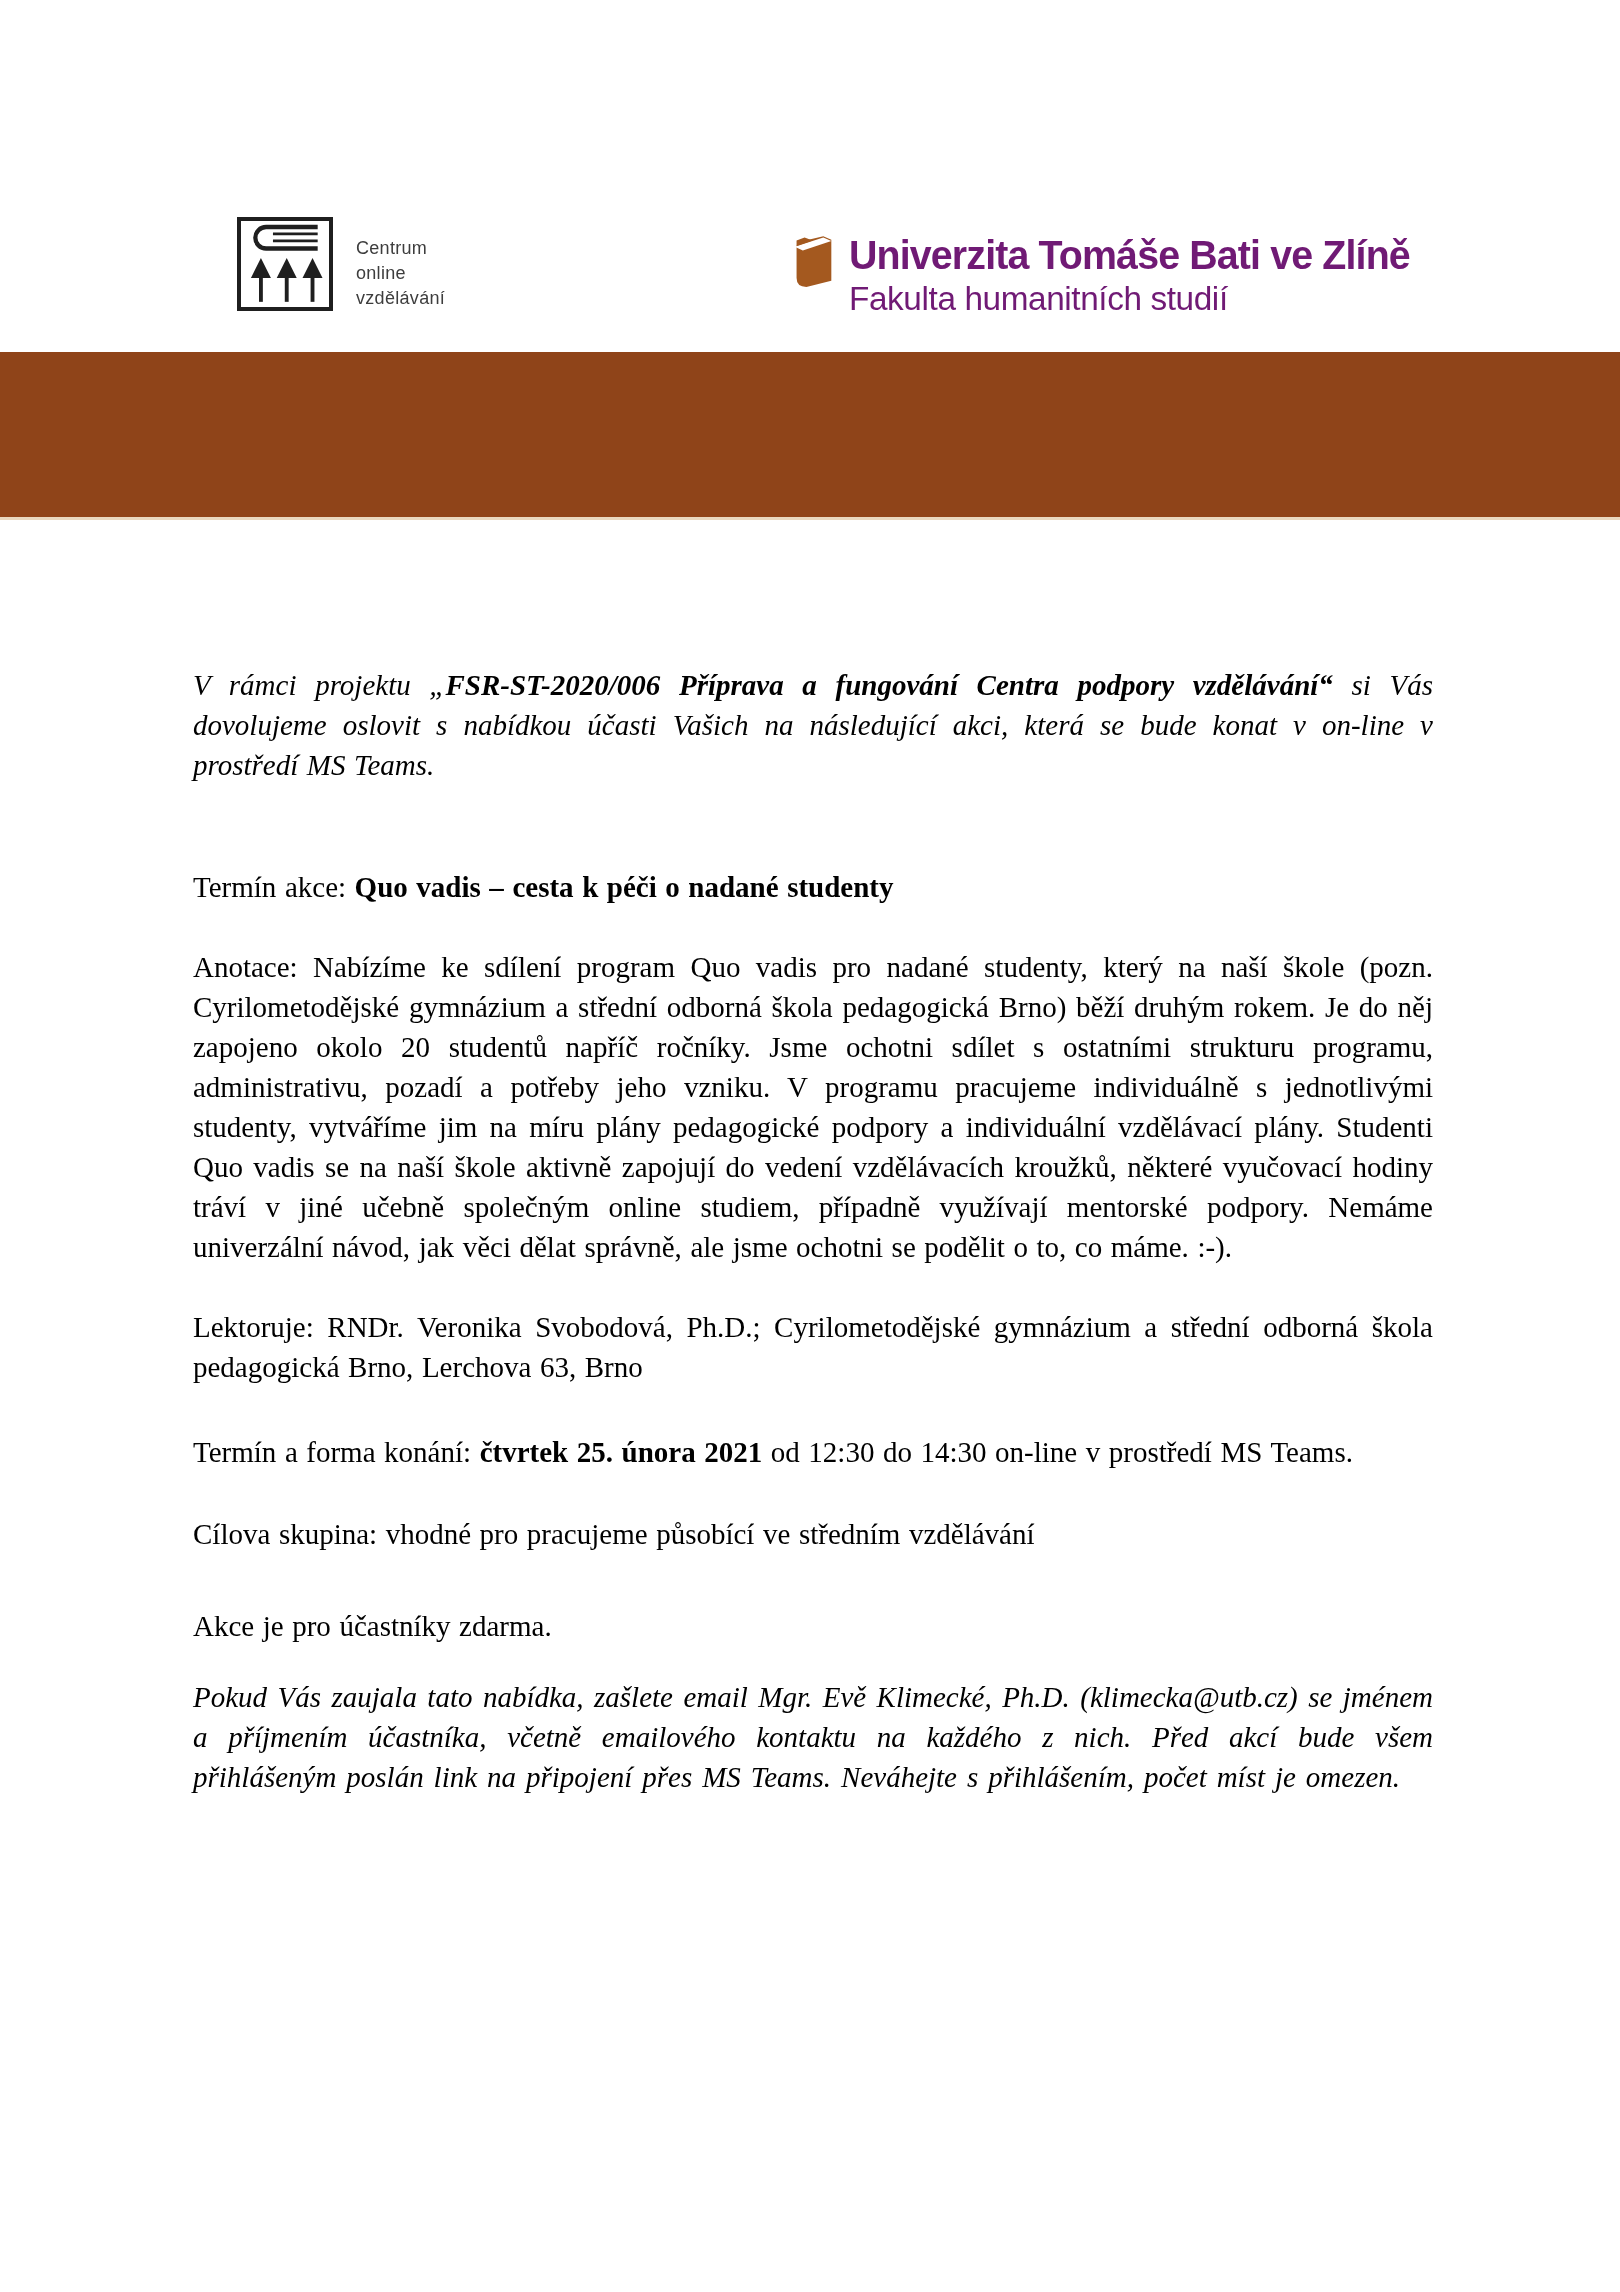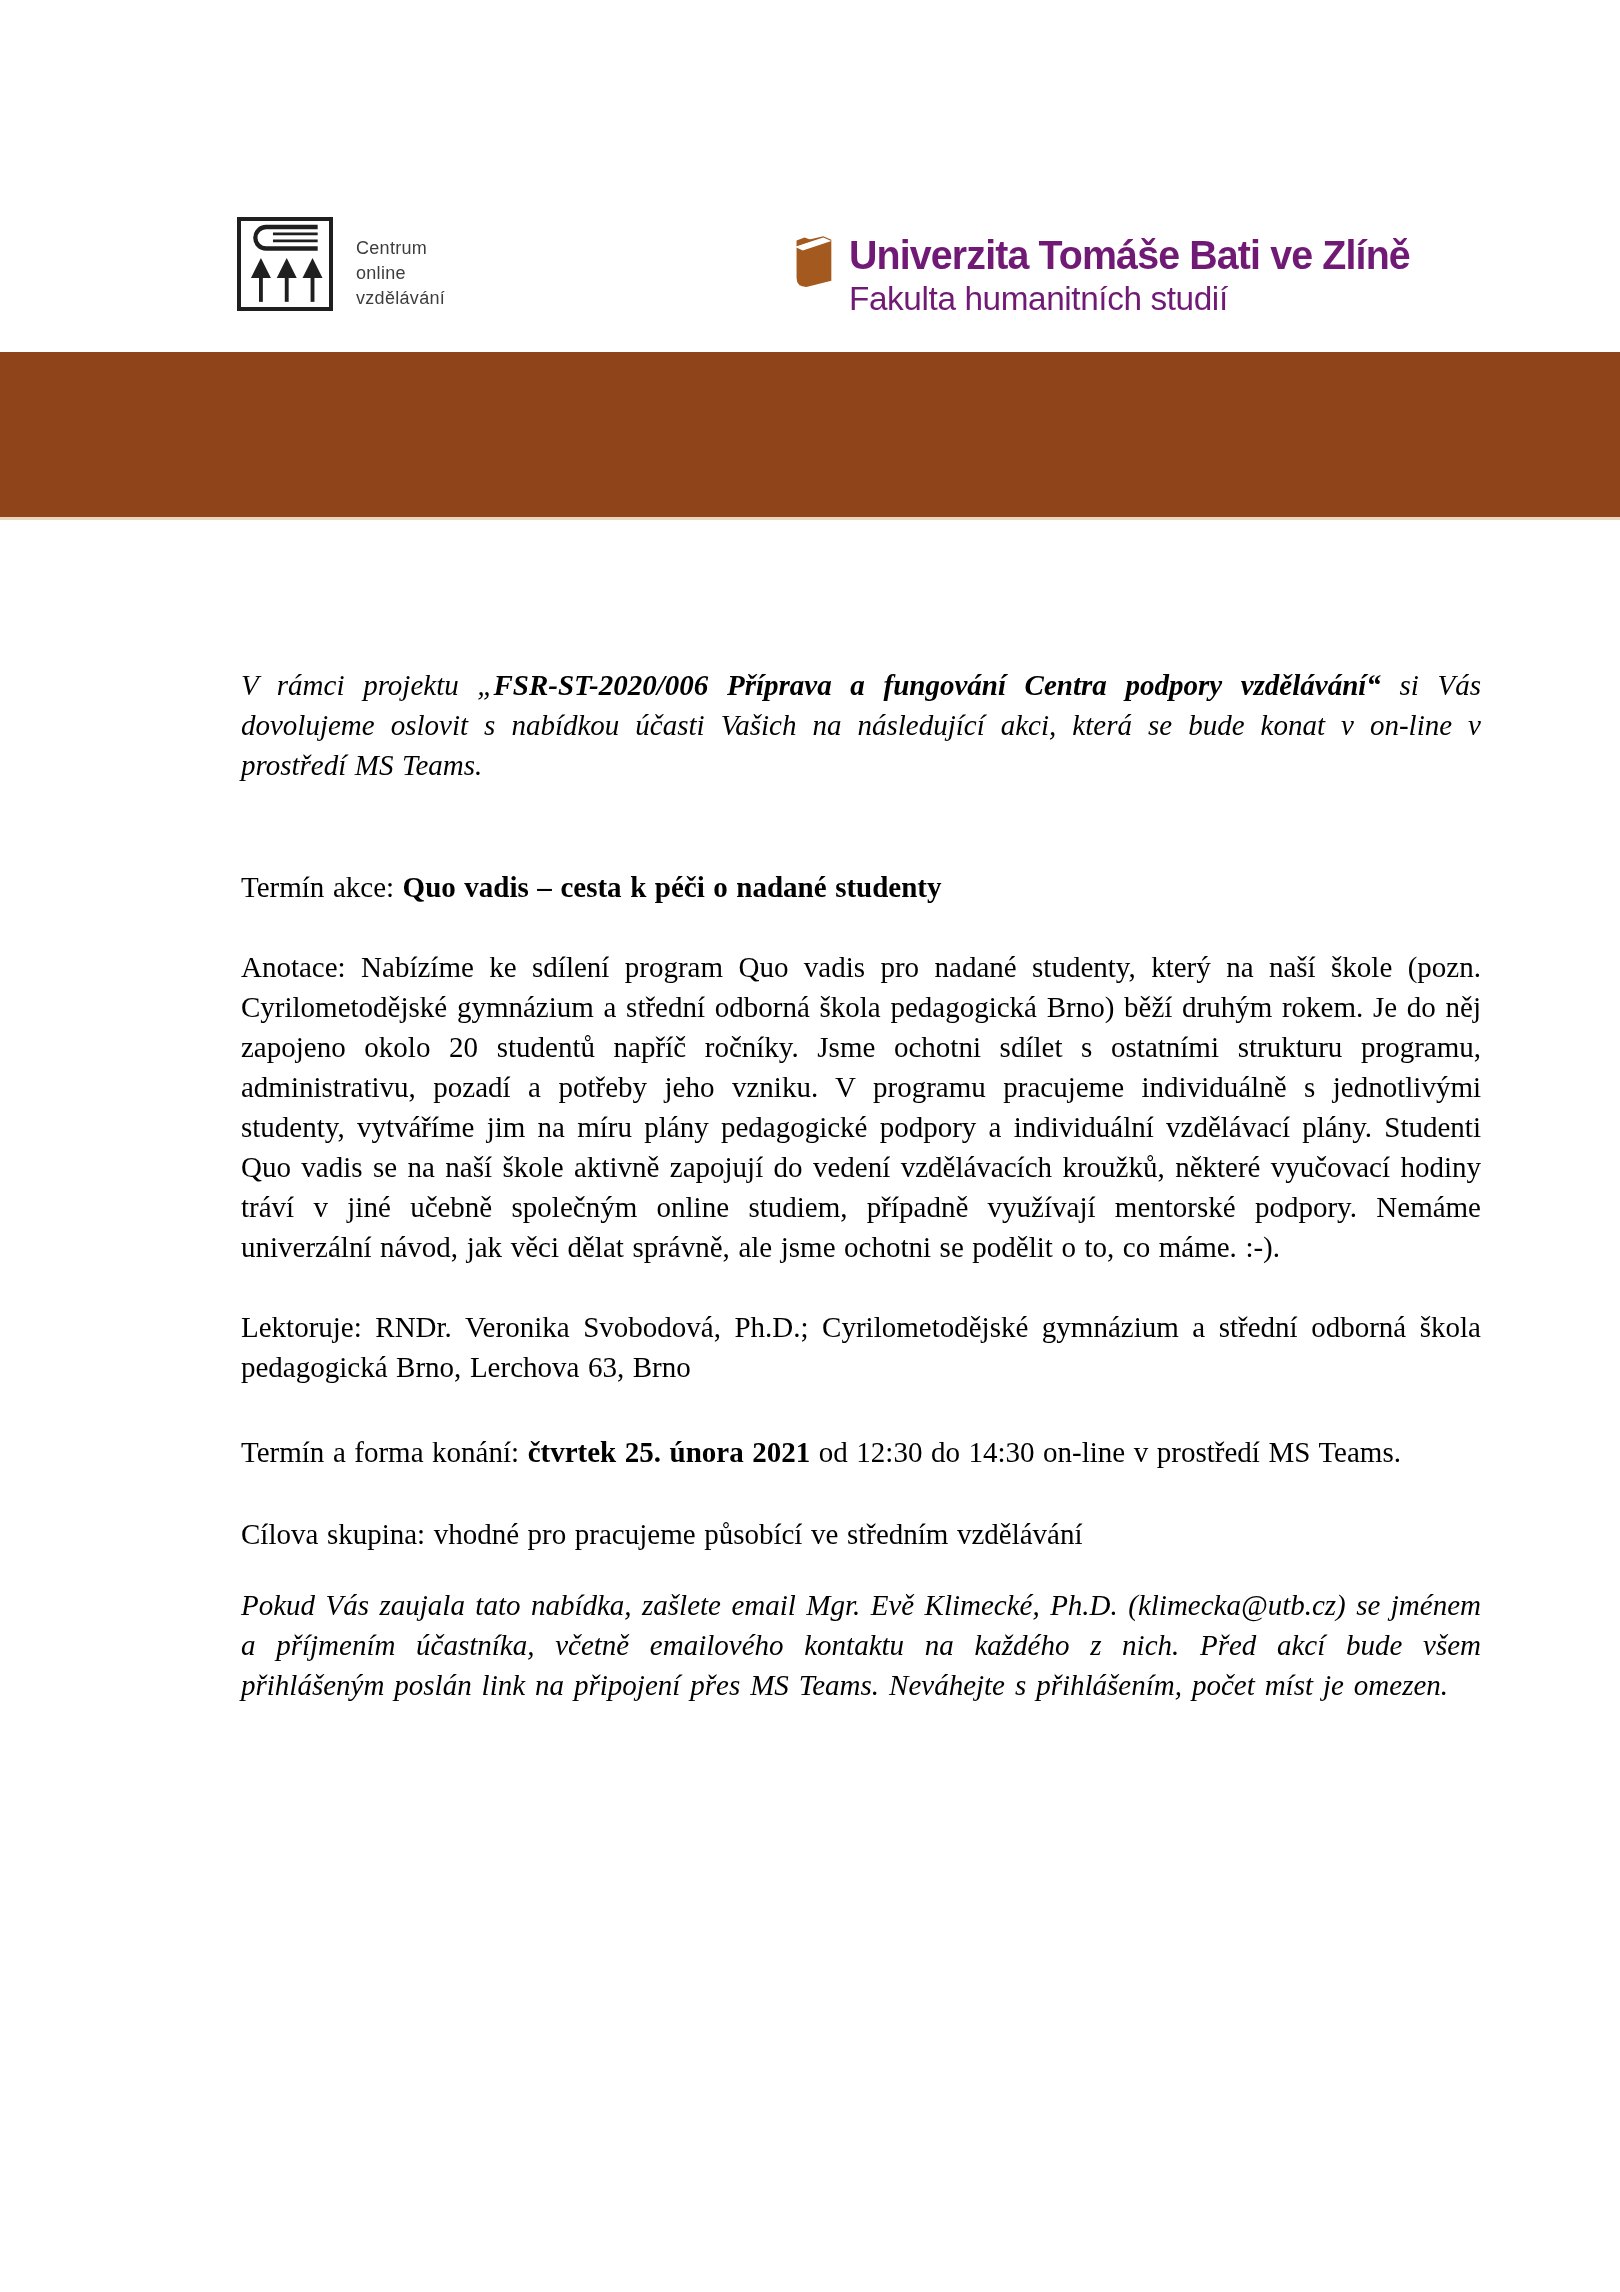--- a/index.html
+++ b/index.html
@@ -51,21 +51,20 @@
     position:absolute; left:0; top:352px;
     width:100%; height:165px;
     border-bottom:3.6px solid #e9d8bf;
   }
 
   
   .content{
     position:absolute; left:193px; top:665px; width:1240px;
     font-size:29px; line-height:40px;
     word-spacing:1.3px;
-    margin-left:48px;
   }
   .content p{margin:0; padding:0;}
   .justify{text-align:justify;}
   .italic{font-style:italic;}
   .b{font-weight:bold;}
   p.event{margin-top:82px;}
   p.anotace{margin-top:40px;}
   p.lektor{margin-top:40px;}
   p.termin{margin-top:45px;}
   p.target{margin-top:42px;}
@@ -119,18 +118,19 @@
     <p class="event"><span>Termín akce: </span><span class="b">Quo vadis – cesta k péči o nadané studenty</span></p>
 
     <p class="anotace justify">Anotace: Nabízíme ke sdílení program Quo vadis pro nadané studenty, který na naší škole (pozn. Cyrilometodějské gymnázium a střední odborná škola pedagogická Brno) běží druhým rokem. Je do něj zapojeno okolo 20 studentů napříč ročníky. Jsme ochotni sdílet s ostatními strukturu programu, administrativu, pozadí a potřeby jeho vzniku. V programu pracujeme individuálně s jednotlivými studenty, vytváříme jim na míru plány pedagogické podpory a individuální vzdělávací plány. Studenti Quo vadis se na naší škole aktivně zapojují do vedení vzdělávacích kroužků, některé vyučovací hodiny tráví v jiné učebně společným online studiem, případně využívají mentorské podpory. Nemáme univerzální návod, jak věci dělat správně, ale jsme ochotni se podělit o to, co máme. :-).</p>
 
     <p class="lektor justify">Lektoruje: RNDr. Veronika Svobodová, Ph.D.; Cyrilometodějské gymnázium a střední odborná škola pedagogická Brno, Lerchova 63, Brno</p>
 
     <p class="termin justify"><span>Termín a forma konání: </span><span class="b">čtvrtek 25. února 2021</span><span> od 12:30 do 14:30 on-line v prostředí MS Teams.</span></p>
 
     <p class="target">Cílova skupina: vhodné pro pracujeme působící ve středním vzdělávání</p>
 
+    <p class="free">Akce je pro účastníky zdarma.</p>
 
     <p class="closing italic justify">Pokud Vás zaujala tato nabídka, zašlete email Mgr. Evě Klimecké, Ph.D. (klimecka@utb.cz) se jménem a příjmením účastníka, včetně emailového kontaktu na každého z nich. Před akcí bude všem přihlášeným poslán link na připojení přes MS Teams. Neváhejte s přihlášením, počet míst je omezen.</p>
 
   </main>
 </div>
 
 
 </body></html>

